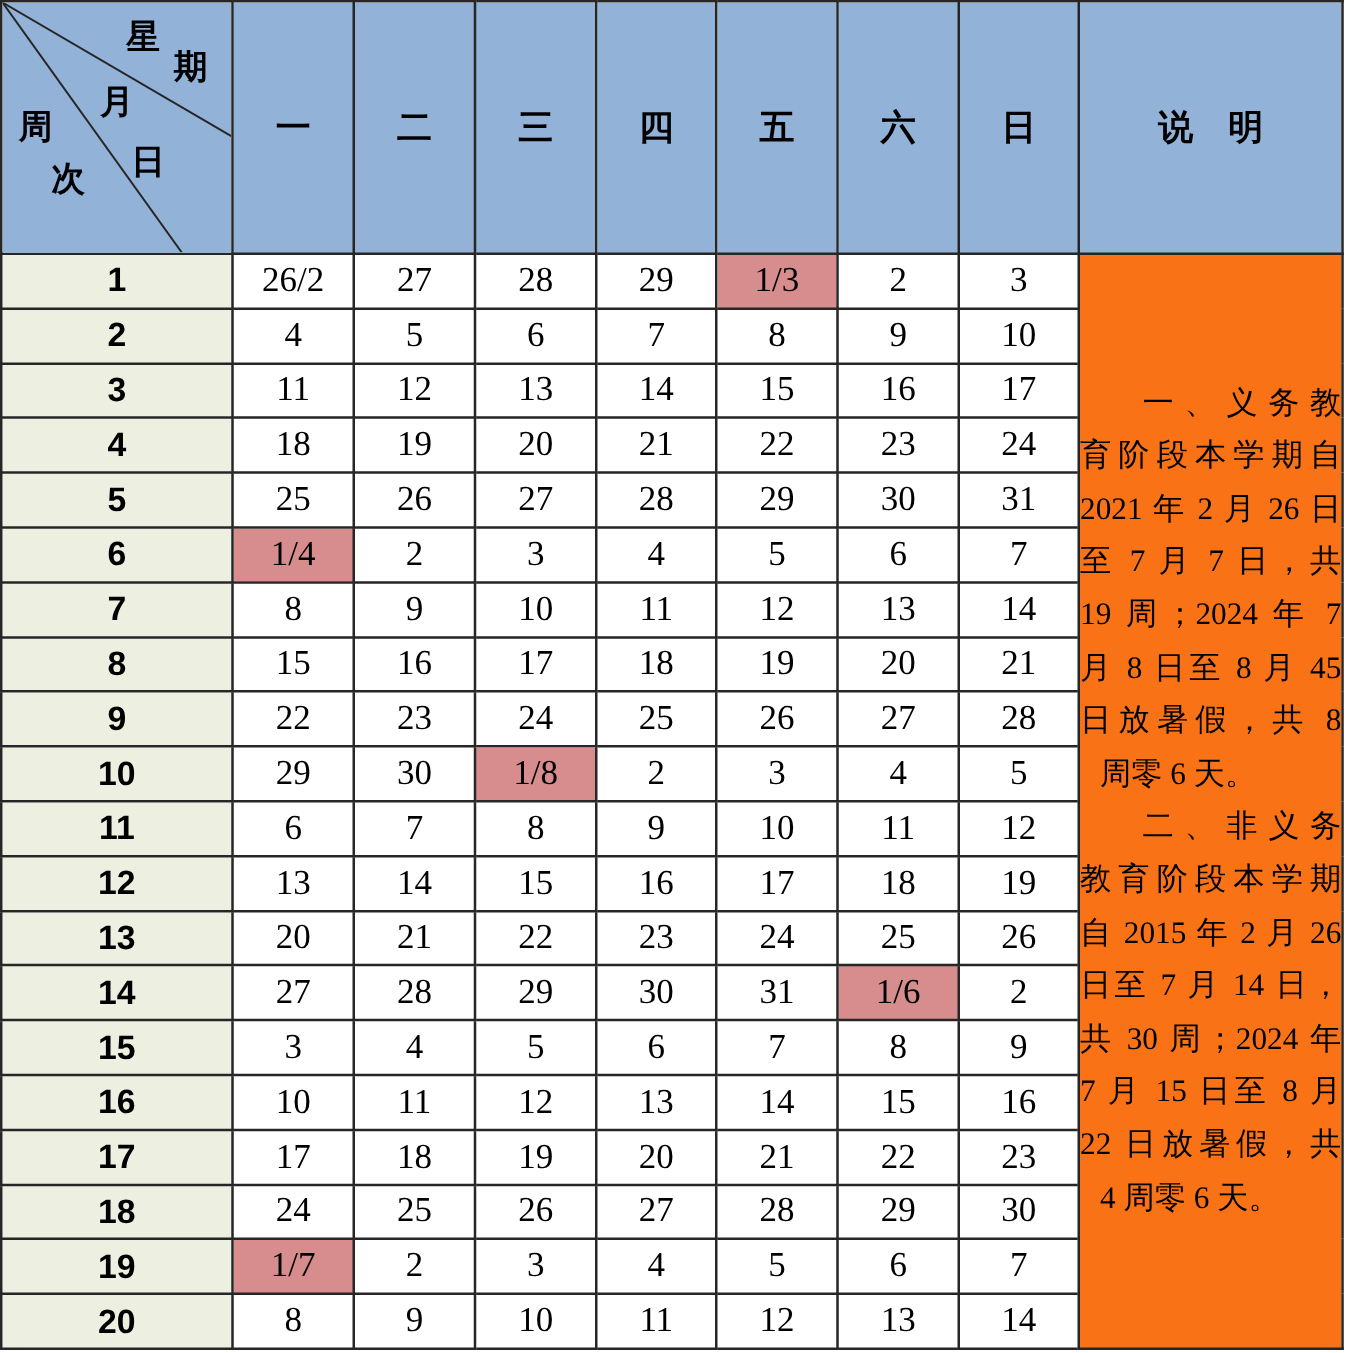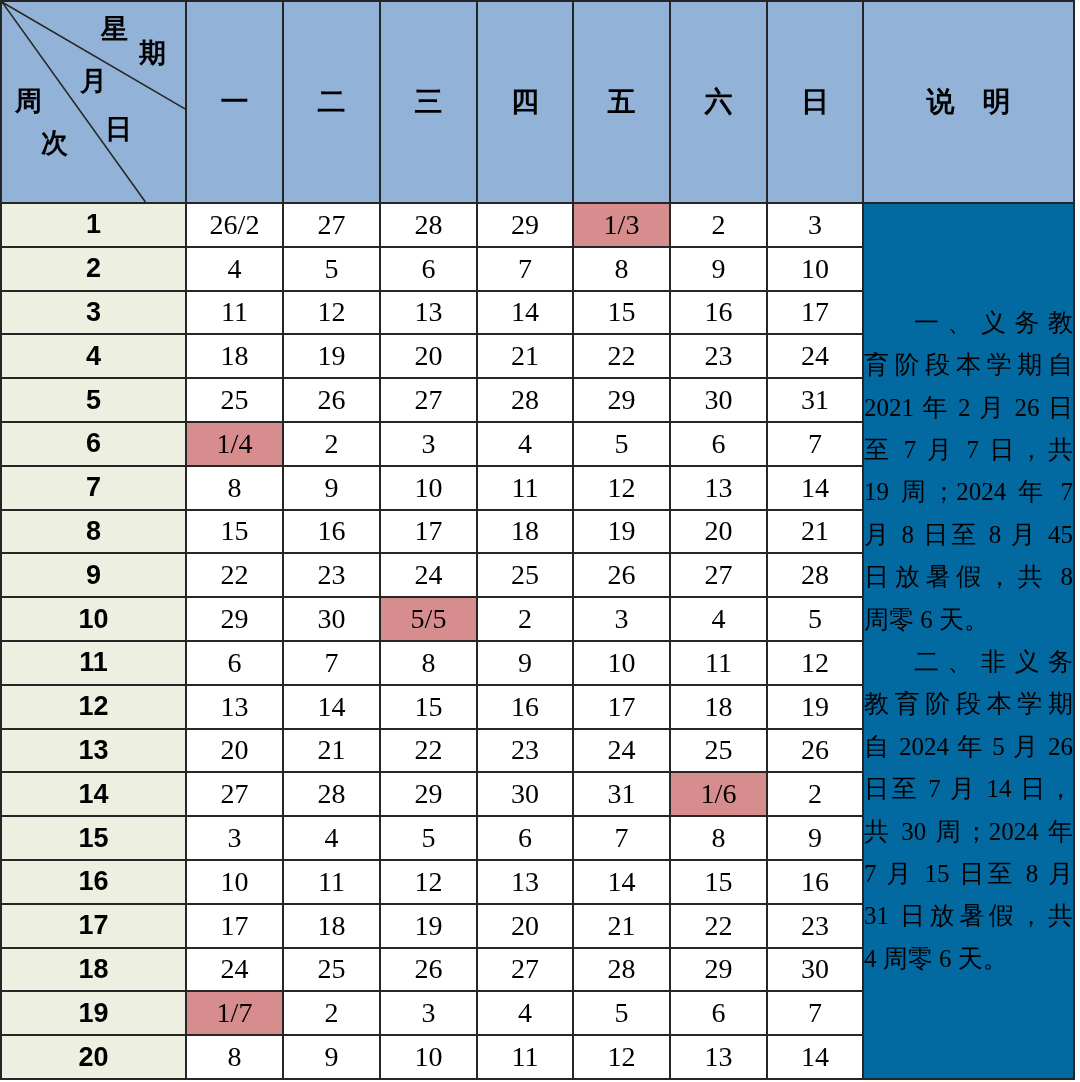--- a/index.html
+++ b/index.html
@@ -55,30 +55,30 @@
     font-weight:bold;font-size:27px;
   }
   
   td.date-cell{
     background:#ffffff;font-size:28px;
     font-family:"Liberation Serif","DejaVu Serif",serif;
   }
   td.date-cell.hl{background:var(--highlight-bg);}
   
   td.notes{
-    background:#0369a1;vertical-align:top;
+    background:#f97316;vertical-align:top;
     padding:52px 10px 0 10px;
   }
   .nline{
     font-size:25px;line-height:42.4px;
     text-align:justify;text-align-last:justify;
     white-space:normal;
   }
   .nline.first{text-indent:2em;}
-  .nline.last{text-align-last:left;}
+  .nline.last{text-align-last:left;margin-left:16px;}
 </style>
 </head>
 <body>
 
 <table class="cal">
   <colgroup id="cols">
       <col style="width: 185px;">
       <col style="width: 97px;">
       <col style="width: 97px;">
       <col style="width: 97px;">
@@ -126,25 +126,25 @@
           <div class="nline first">一、义务教</div>
           <div class="nline">育阶段本学期自</div>
           <div class="nline">2021 年 2 月 26 日</div>
           <div class="nline">至 7 月 7 日，共</div>
           <div class="nline">19 周；2024 年 7</div>
           <div class="nline">月 8 日至 8 月 45</div>
           <div class="nline">日放暑假，共 8</div>
           <div class="nline last">周零 6 天。</div>
           <div class="nline first">二、非义务</div>
           <div class="nline">教育阶段本学期</div>
-          <div class="nline">自 2024 年 5 月 26</div>
+          <div class="nline">自 2015 年 2 月 26</div>
           <div class="nline">日至 7 月 14 日，</div>
           <div class="nline">共 30 周；2024 年</div>
           <div class="nline">7 月 15 日至 8 月</div>
-          <div class="nline">31 日放暑假，共</div>
+          <div class="nline">22 日放暑假，共</div>
           <div class="nline last">4 周零 6 天。</div>
         </td>
       </tr>
       <tr>
         <th class="week-cell">2</th>
         <td class="date-cell">4</td>
         <td class="date-cell">5</td>
         <td class="date-cell">6</td>
         <td class="date-cell">7</td>
         <td class="date-cell">8</td>
@@ -218,21 +218,21 @@
         <td class="date-cell">24</td>
         <td class="date-cell">25</td>
         <td class="date-cell">26</td>
         <td class="date-cell">27</td>
         <td class="date-cell">28</td>
       </tr>
       <tr>
         <th class="week-cell">10</th>
         <td class="date-cell">29</td>
         <td class="date-cell">30</td>
-        <td class="date-cell hl">5/5</td>
+        <td class="date-cell hl">1/8</td>
         <td class="date-cell">2</td>
         <td class="date-cell">3</td>
         <td class="date-cell">4</td>
         <td class="date-cell">5</td>
       </tr>
       <tr>
         <th class="week-cell">11</th>
         <td class="date-cell">6</td>
         <td class="date-cell">7</td>
         <td class="date-cell">8</td>

